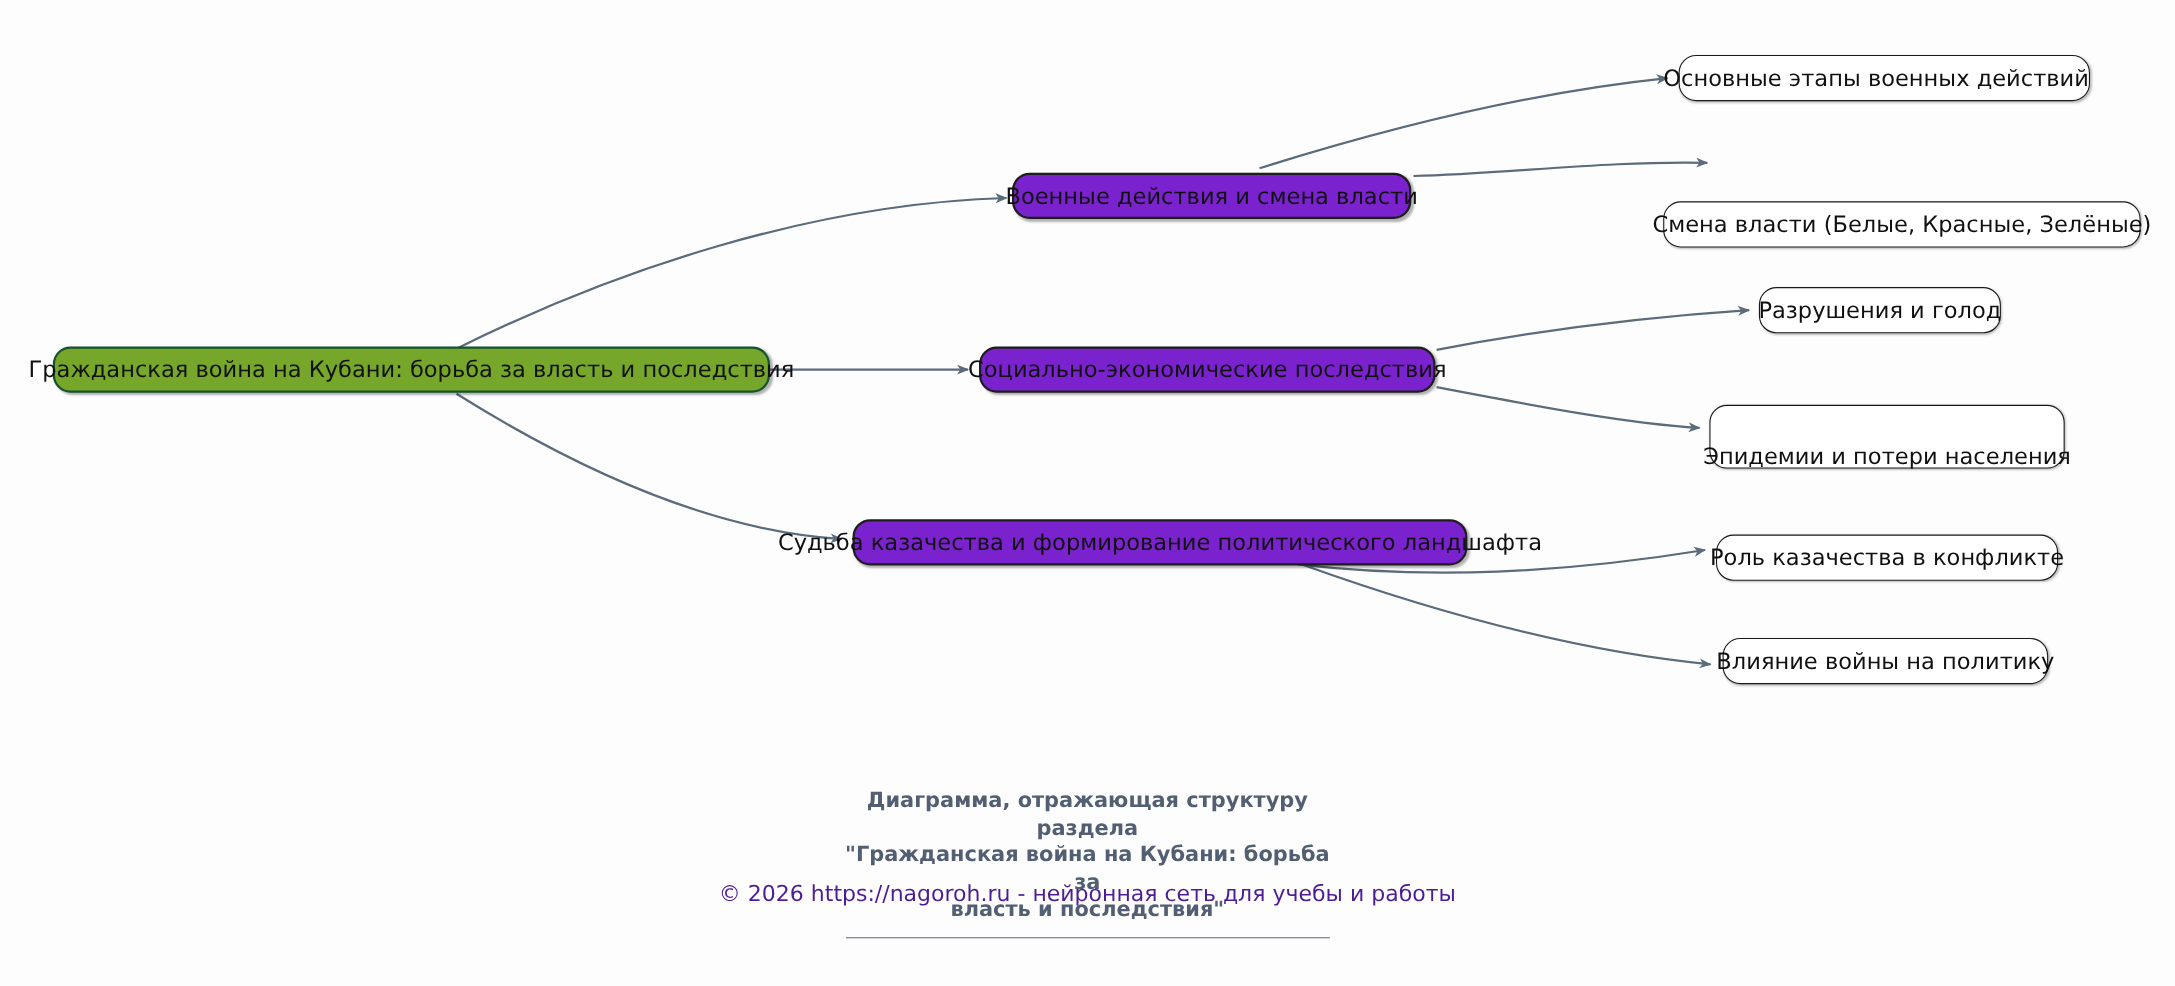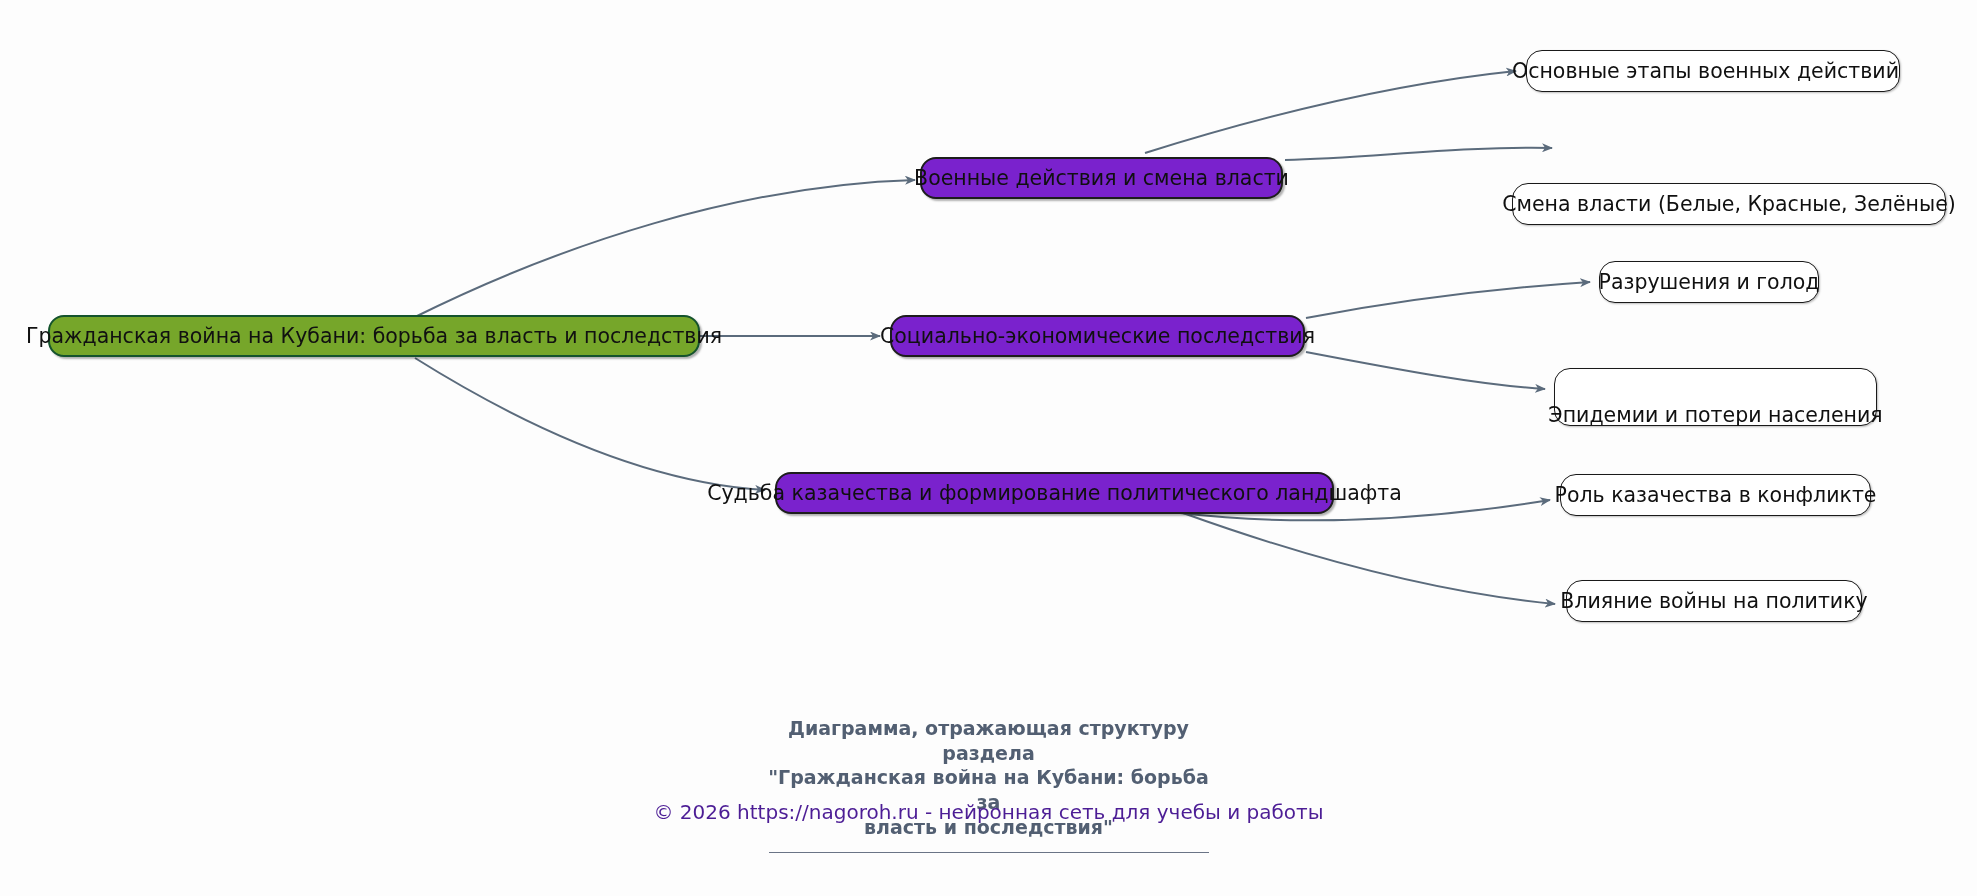--- a/index.html
+++ b/index.html
@@ -165,21 +165,21 @@
   </div>
 
   <div class="node node-leaf" style="left:1599px; top:261px; width:220px; height:42px;align-items:center;">
     <span class="node-label">Разрушения и голод</span>
   </div>
 
   <div class="node node-leaf" style="left:1554px; top:368px; width:323px; height:58px;align-items:flex-end;">
     <span class="node-label">Эпидемии и потери населения</span>
   </div>
 
-  <div class="node node-leaf" style="left:1560px; top:474px; width:311px; height:42px;">
+  <div class="node node-leaf" style="left:1560px; top:486px; width:311px; height:42px;">
     <span class="node-label">Роль казачества в конфликте</span>
   </div>
 
   <div class="node node-leaf" style="left:1566px; top:580px; width:296px; height:42px;">
     <span class="node-label">Влияние войны на политику</span>
   </div>
 
   <div id="caption-block">
     <div id="caption-title">Диаграмма, отражающая структуру раздела
 "Гражданская война на Кубани: борьба за

